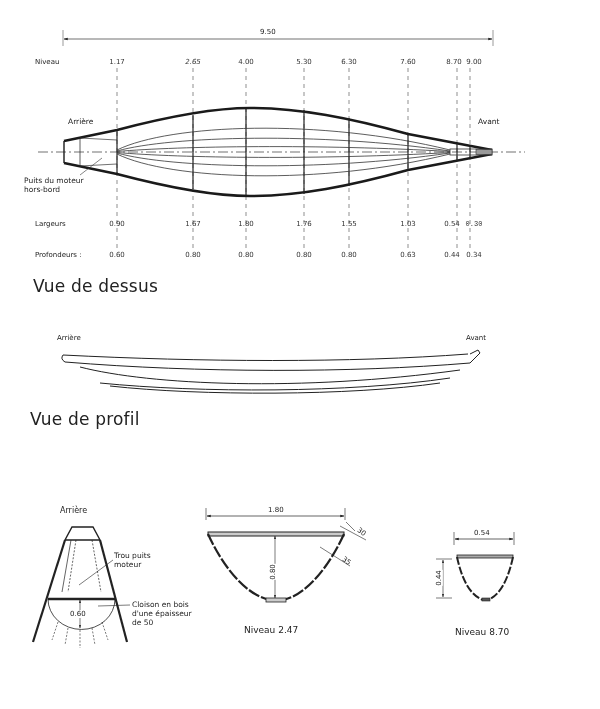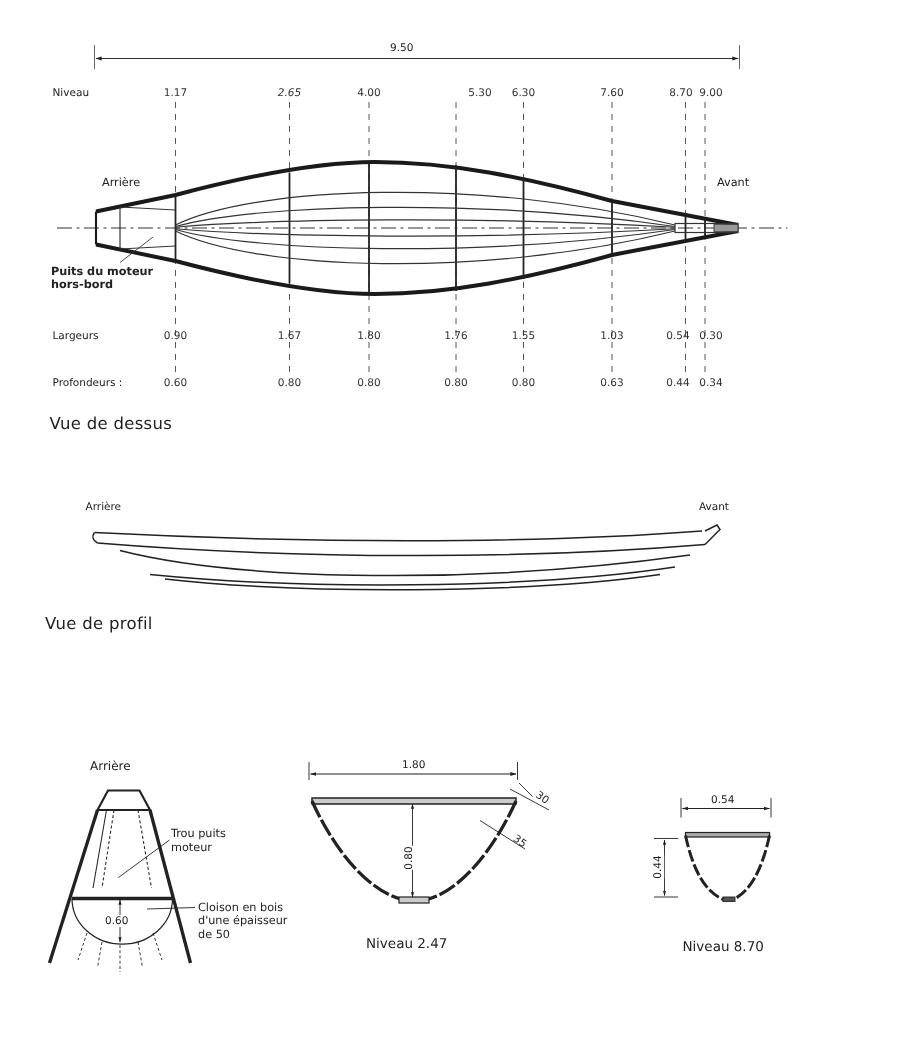--- a/index.html
+++ b/index.html
@@ -1,20 +1,20 @@
 <!DOCTYPE html>
 <html><head>
   <meta charset="utf-8">
   <style>
     html, body { margin: 0; padding: 0; background: #ffffff; }
     body { width: 600px; height: 709px; position: relative; overflow: hidden;
            font-family: "DejaVu Sans", sans-serif; color: #1a1a1a; }
     .abs { position: absolute; white-space: nowrap; }
     .lbl { font-size: 7px; color: #222; }
-    .title { font-size: 11px; color: #222; letter-spacing: 0.2px; }
+    .title { font-size: 17px; color: #222; letter-spacing: 0.2px; }
     .note { font-size: 7.5px; color: #222; line-height: 9px; }
     svg { position: absolute; left: 0; top: 0; }
     .num { font-size: 7px; color: #333; transform: translateX(-50%); }
   </style>
 </head>
 <body>
 
 <svg width="600" height="709" viewBox="0 0 600 709">
   <defs>
     <marker id="arr" viewBox="0 0 10 10" refX="9" refY="5" markerWidth="6" markerHeight="6" orient="auto-start-reverse">
@@ -137,47 +137,47 @@
 
 <div class="abs lbl" style="left:260px; top:28px;">9.50</div>
 
 <div class="abs lbl" style="left:35px; top:58px;">Niveau</div>
 <div class="abs lbl" style="left:35px; top:220px;">Largeurs</div>
 <div class="abs lbl" style="left:35px; top:251px;">Profondeurs :</div>
 
 <div class="abs num" style="left:117px; top:58px;">1.17</div>
 <div class="abs num" style="left:193px; top:58px;font-style:italic;">2.65</div>
 <div class="abs num" style="left:246px; top:58px;">4.00</div>
-<div class="abs num" style="left:320px; top:58px;">5.30</div>
+<div class="abs num" style="left:304px; top:58px;">5.30</div>
 <div class="abs num" style="left:349px; top:58px;">6.30</div>
 <div class="abs num" style="left:408px; top:58px;">7.60</div>
 <div class="abs num" style="left:454px; top:58px;">8.70</div>
 <div class="abs num" style="left:474px; top:58px;">9.00</div>
 
 <div class="abs num" style="left:117px; top:220px;">0.90</div>
 <div class="abs num" style="left:193px; top:220px;">1.67</div>
 <div class="abs num" style="left:246px; top:220px;">1.80</div>
 <div class="abs num" style="left:304px; top:220px;">1.76</div>
 <div class="abs num" style="left:349px; top:220px;">1.55</div>
 <div class="abs num" style="left:408px; top:220px;">1.03</div>
 <div class="abs num" style="left:452px; top:220px;">0.54</div>
-<div class="abs num" style="left:474px; top:220px;">0.30</div>
+<div class="abs num" style="left:474px; top:220px;font-family:Liberation Mono, monospace;">0.30</div>
 
 <div class="abs num" style="left:117px; top:251px;">0.60</div>
 <div class="abs num" style="left:193px; top:251px;">0.80</div>
 <div class="abs num" style="left:246px; top:251px;">0.80</div>
 <div class="abs num" style="left:304px; top:251px;">0.80</div>
 <div class="abs num" style="left:349px; top:251px;">0.80</div>
 <div class="abs num" style="left:408px; top:251px;">0.63</div>
 <div class="abs num" style="left:452px; top:251px;">0.44</div>
 <div class="abs num" style="left:474px; top:251px;">0.34</div>
 
 <div class="abs lbl" style="left:68px; top:117px; font-size:7.5px;">Arrière</div>
 <div class="abs lbl" style="left:478px; top:117px; font-size:7.5px;">Avant</div>
-<div class="abs note" style="left:34px; top:176px;font-weight:bold;">
+<div class="abs note" style="left:24px; top:176px;">
   <div>Puits du moteur</div>
   <div>hors-bord</div>
 </div>
 <div class="abs title" style="left:33px; top:276px;">Vue de dessus</div>
 
 <div class="abs lbl" style="left:57px; top:334px;">Arrière</div>
 <div class="abs lbl" style="left:466px; top:334px;">Avant</div>
 <div class="abs title" style="left:30px; top:409px;">Vue de profil</div>
 
 <div class="abs lbl" style="left:60px; top:506px; font-size:8px;">Arrière</div>

